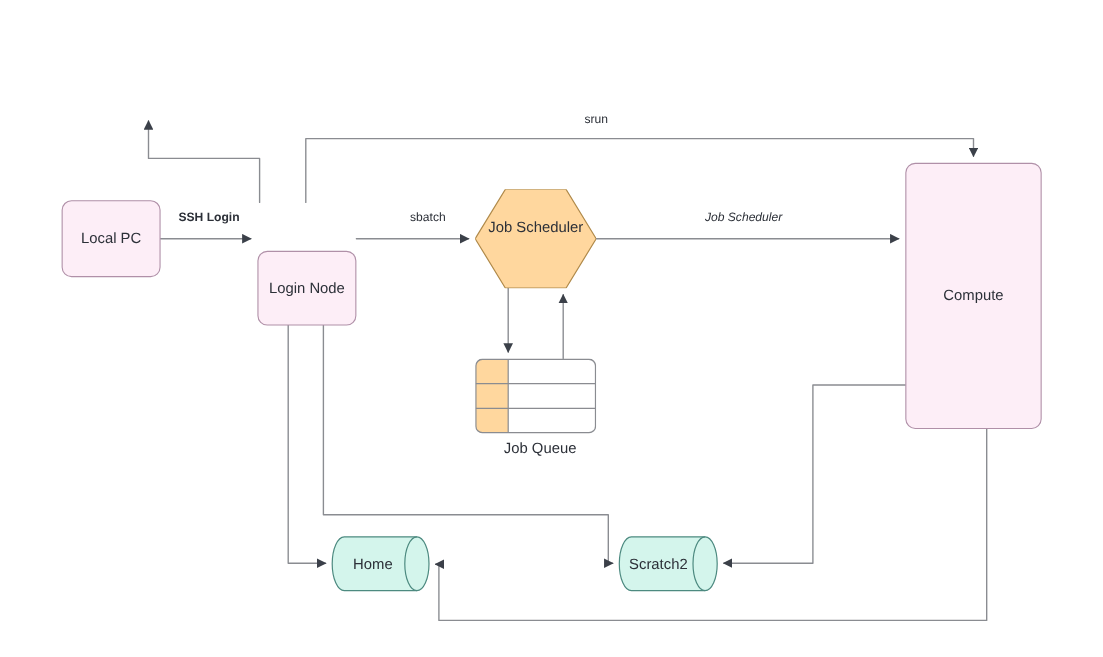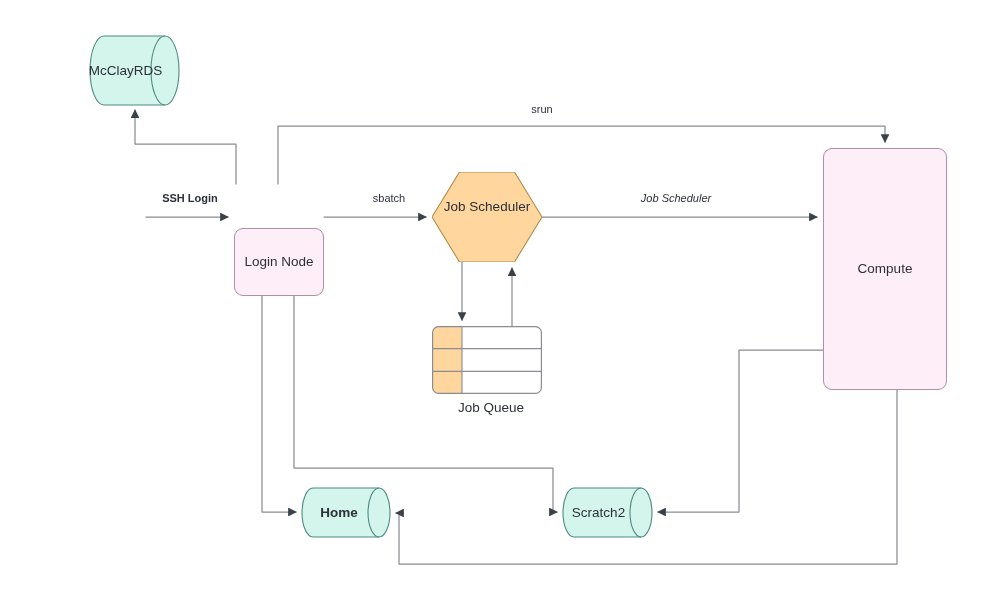--- a/index.html
+++ b/index.html
@@ -121,28 +121,24 @@
       <path d="M 262 252 L 262 512 L 296 512" marker-end="url(#arrow)"></path>
 
       <path d="M 294 252 L 294 468 L 553 468 L 553 512 L 557 512" marker-end="url(#arrow)"></path>
 
       <path d="M 823 350 L 739 350 L 739 512 L 658 512" marker-end="url(#arrow)"></path>
 
       <path d="M 897 390 L 897 564 L 399 564 L 399 513 L 396 513" marker-end="url(#arrow)"></path>
     </g>
   </svg>
 
-  <div class="cyl" style="left:90px; top:36px; width:89px; height:69px;">
-    <svg width="89" height="69" viewBox="0 0 89 69" xmlns="http://www.w3.org/2000/svg">
-      <path d="M 14 0 L 75 0 A 14 34.5 0 0 1 75 69 L 14 69 A 14 34.5 0 0 1 14 0 Z" fill="#d4f5ec" stroke="#4d8a80" stroke-width="1.1"></path>
-      <path d="M 75 0 A 14 34.5 0 0 0 75 69" fill="none" stroke="#4d8a80" stroke-width="1.1"></path>
-    </svg>
-    <div class="cyl-label">McClayRDS</div>
+
+  <div class="node rect" style="left:56px; top:182px; width:90px; height:70px;">
+    <span>Local PC</span>
   </div>
-
 
   <div class="node rect" style="left:234px; top:184px; width:90px; height:68px;margin-top:44px;">
     <span>Login Node</span>
   </div>
 
   <div class="hex" style="left:432px; top:172px; width:110px; height:68px;">
     <svg width="110" height="90" viewBox="0 0 110 90" xmlns="http://www.w3.org/2000/svg">
       <path d="M 27.5 0 L 82.5 0 L 110 45 L 82.5 90 L 27.5 90 L 0 45 Z" fill="#ffd79e" stroke="#b08a4a" stroke-width="1.1" stroke-linejoin="round"></path>
     </svg>
     <div class="hex-label">Job Scheduler</div>
@@ -162,21 +158,21 @@
       </g>
       <rect x="0.6" y="0.6" width="108.8" height="66.8" rx="6" ry="6" fill="none" stroke="#8a8c91" stroke-width="1.2"></rect>
     </svg>
     <div class="queue-caption">Job Queue</div>
   </div>
 
   <div class="node rect" style="left:823px; top:148px; width:124px; height:242px;">
     <span>Compute</span>
   </div>
 
-  <div class="cyl" style="left:302px; top:488px; width:92px; height:49px;font-weight:bold;">
+  <div class="cyl" style="left:302px; top:488px; width:92px; height:49px;">
     <svg width="88" height="49" viewBox="0 0 88 49" xmlns="http://www.w3.org/2000/svg">
       <path d="M 11 0 L 77 0 A 11 24.5 0 0 1 77 49 L 11 49 A 11 24.5 0 0 1 11 0 Z" fill="#d4f5ec" stroke="#4d8a80" stroke-width="1.1"></path>
       <path d="M 77 0 A 11 24.5 0 0 0 77 49" fill="none" stroke="#4d8a80" stroke-width="1.1"></path>
     </svg>
     <div class="cyl-label">Home</div>
   </div>
 
   <div class="cyl" style="left:563px; top:488px; width:89px; height:49px;">
     <svg width="89" height="49" viewBox="0 0 89 49" xmlns="http://www.w3.org/2000/svg">
       <path d="M 11 0 L 78 0 A 11 24.5 0 0 1 78 49 L 11 49 A 11 24.5 0 0 1 11 0 Z" fill="#d4f5ec" stroke="#4d8a80" stroke-width="1.1"></path>

